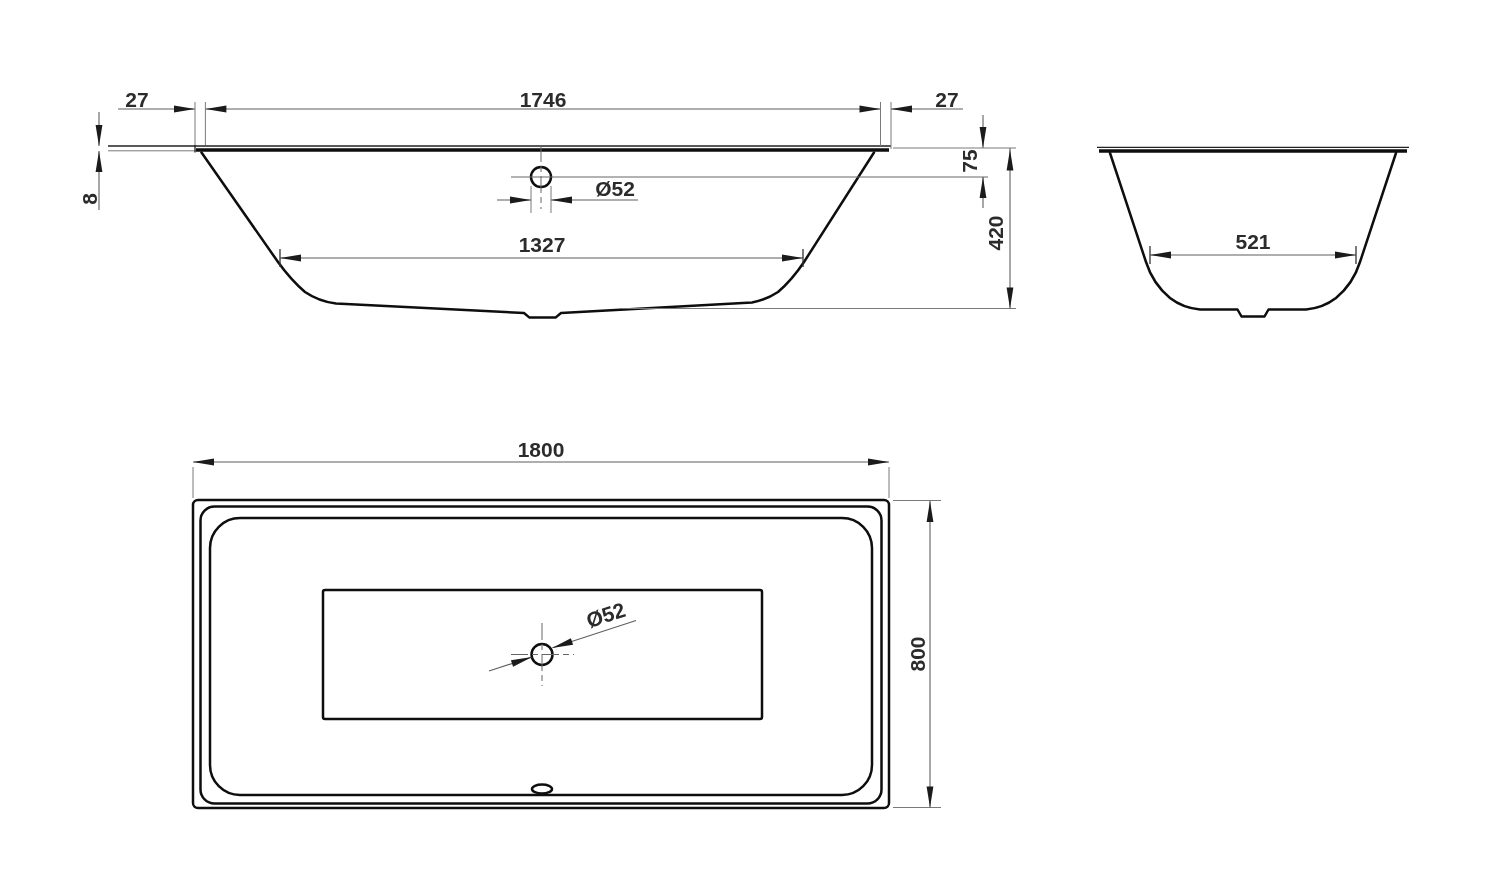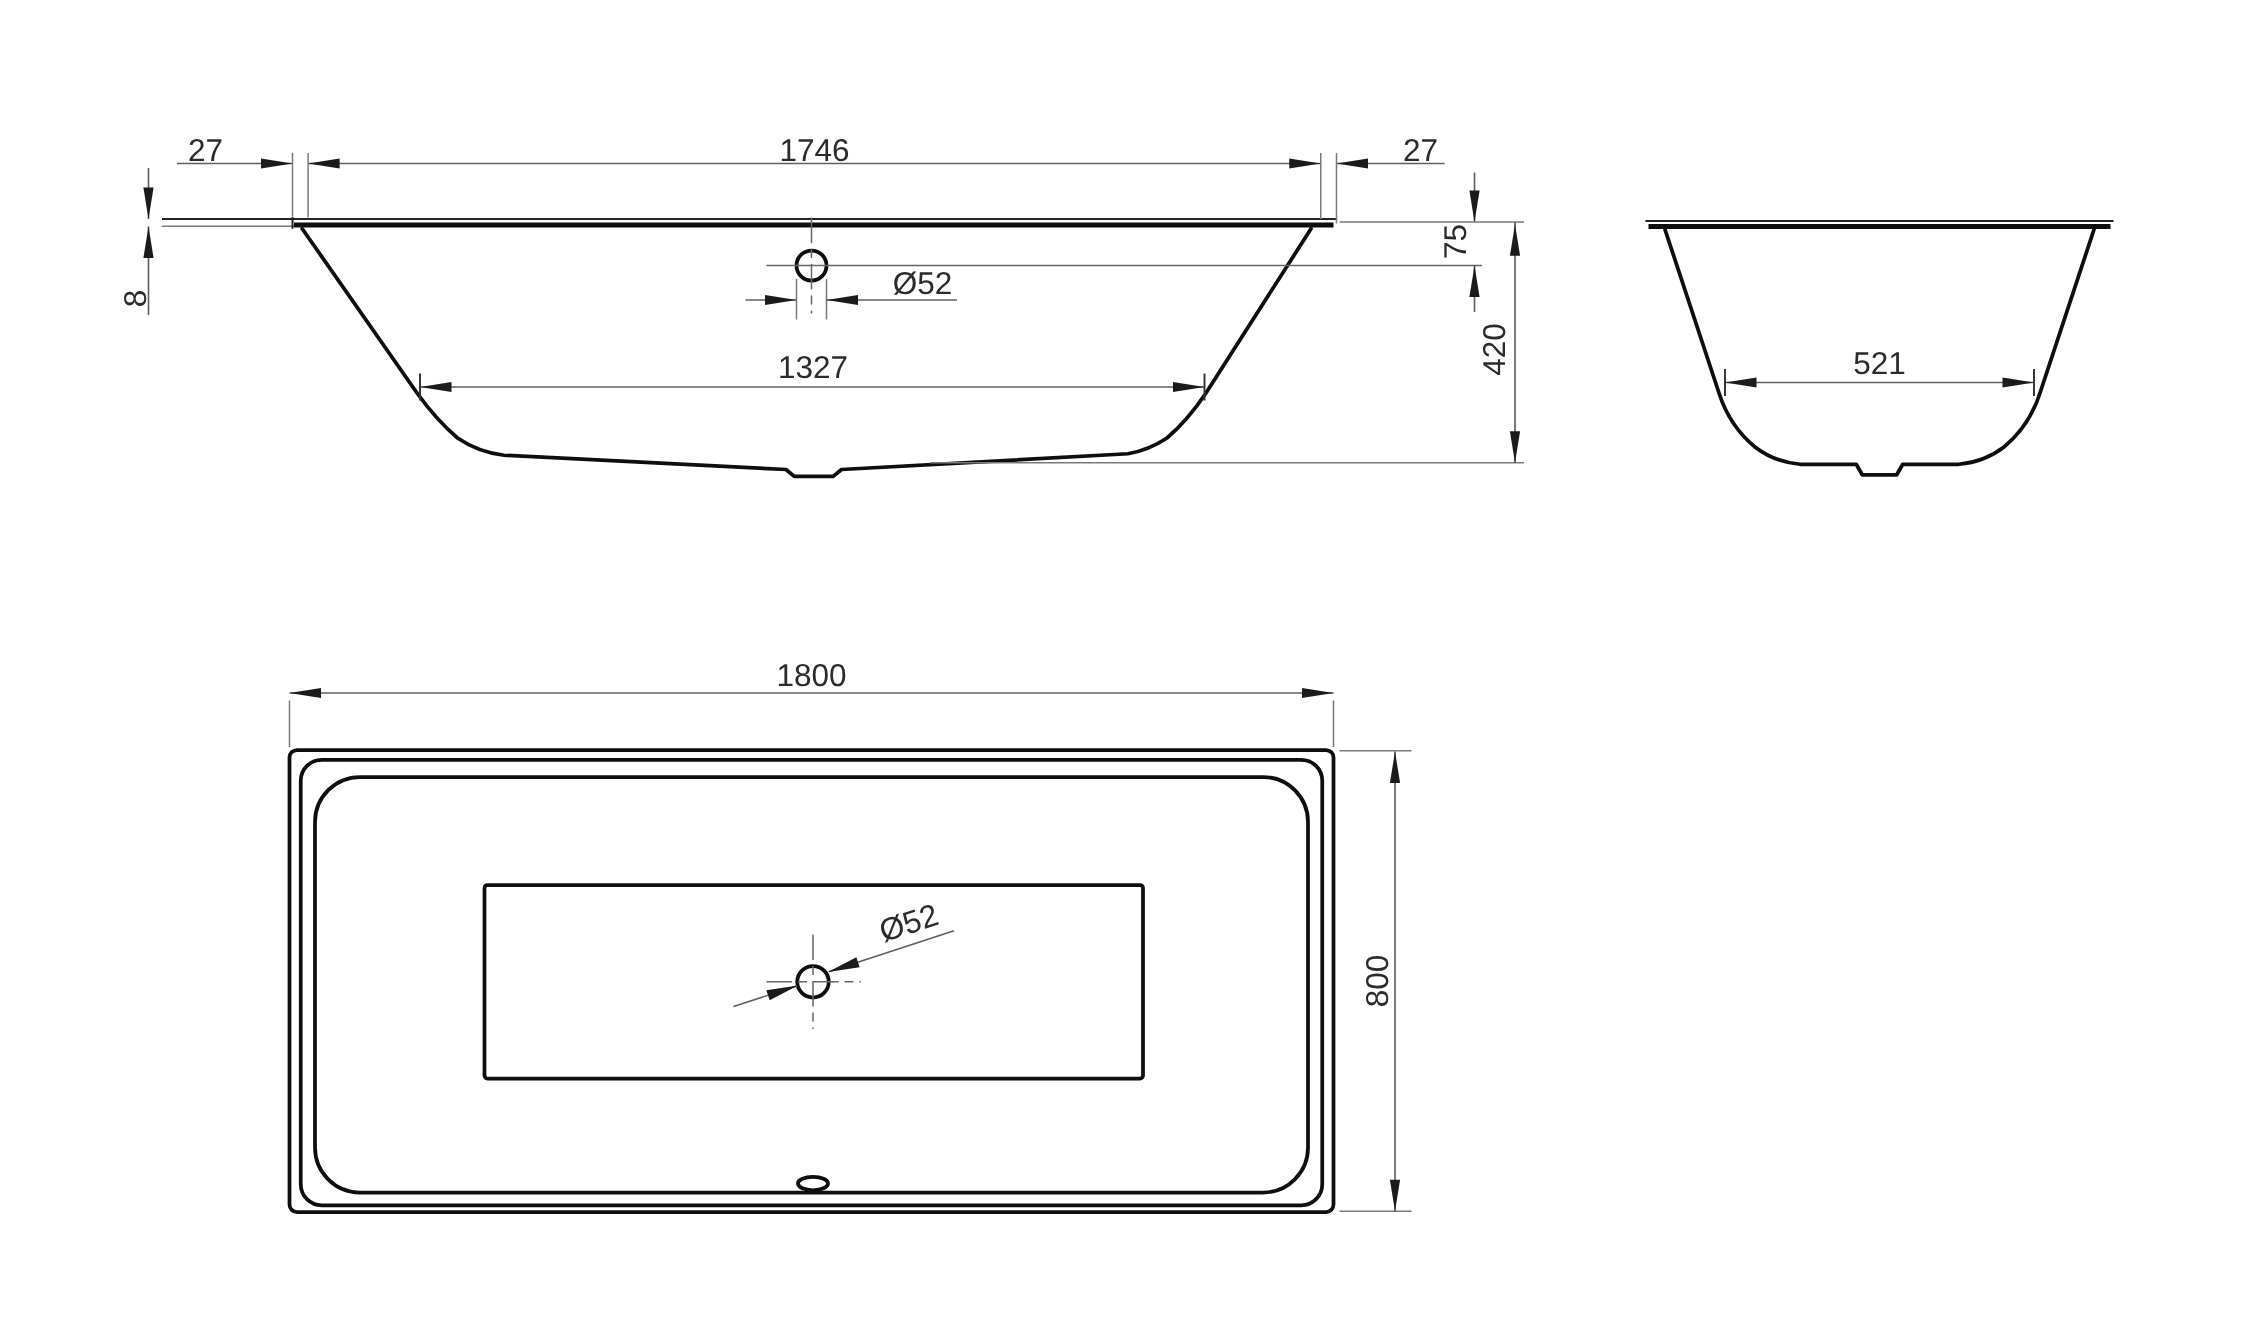--- a/index.html
+++ b/index.html
@@ -1,16 +1,16 @@
 <!DOCTYPE html>
 <html><head>
 <meta charset="utf-8">
 <style>
   html,body{margin:0;padding:0;background:#ffffff;}
-  .stage{position:relative;width:1500px;height:881px;background:#ffffff;overflow:hidden;}
+  .stage{position:relative;width:1500px;height:881px;background:#ffffff;overflow:hidden;font-weight:bold;}
   svg{display:block;}
   text{font-family:"Liberation Sans","DejaVu Sans",sans-serif;font-size:21px;fill:#2b2b2b;}
   .obj{stroke:#0e0e0e;fill:none;stroke-width:2.5;stroke-linejoin:round;stroke-linecap:round;}
   .obj-thin{stroke:#222222;fill:none;stroke-width:1.3;}
   .rim{stroke:#0e0e0e;fill:none;stroke-width:3.4;}
   .dim{stroke:#5f5f5f;fill:none;stroke-width:1.1;}
   .ext{stroke:#7a7a7a;fill:none;stroke-width:1;}
   .cl{stroke:#666666;fill:none;stroke-width:1;}
   .tick{stroke:#333333;stroke-width:1.3;}
   .arr{fill:#1b1b1b;stroke:none;}

